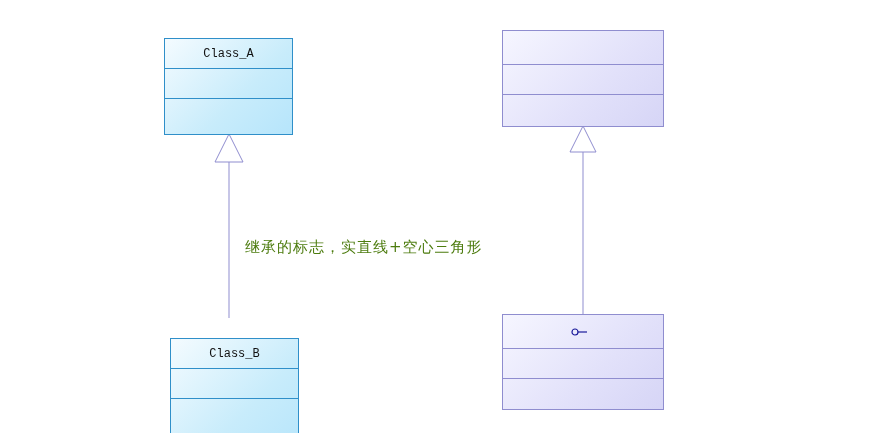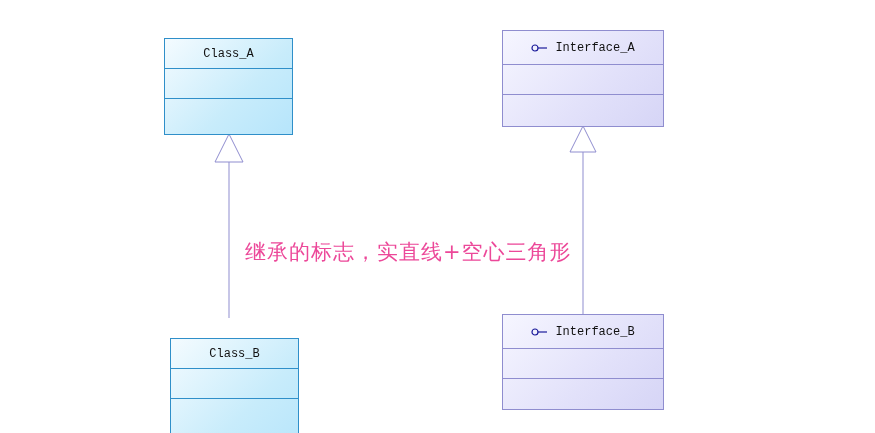--- a/index.html
+++ b/index.html
@@ -10,21 +10,21 @@
      background:linear-gradient(135deg, #f4fbff 0%, #c8ecfb 60%, #b6e5fb 100%); }
   .iface-box { border:1px solid #8f8dcf;
      background:linear-gradient(135deg, #f6f6ff 0%, #e2e1fa 60%, #d6d5f6 100%); }
   .sec { position:absolute; left:0; right:0; box-sizing:border-box; }
   .class-box .sec { border-top:1px solid #2f8fc9; }
   .iface-box .sec { border-top:1px solid #8f8dcf; }
   .title { position:absolute; left:0; right:0; top:0; text-align:center;
      font-size:12px; color:#111; white-space:nowrap; }
   .iface-icon { display:inline-block; vertical-align:middle; margin-right:6px; }
   svg.links { position:absolute; left:0; top:0; }
-  .label { position:absolute; left:245px; top:238px; font-size:21px; color:#ec4899;
+  .label { position:absolute; left:245px; top:238px; font-size:15px; color:#4d7c0f;
      font-family:"DejaVu Sans", sans-serif; letter-spacing:1px; white-space:nowrap; }
 </style>
 </head>
 <body>
 
 <svg class="links" width="875" height="433">
 
   <line x1="229" y1="162" x2="229" y2="318" stroke="#8f8dcf" stroke-width="1"></line>
   <polygon points="229,134 215,162 243,162" fill="#ffffff" stroke="#8f8dcf" stroke-width="1"></polygon>
 
@@ -38,34 +38,28 @@
   <div class="sec" style="top:59px;"></div>
 </div>
 
 <div class="box class-box" style="left:170px; top:318px; width:129px; height:120px;margin-top:20px;">
   <div class="title" style="height:30px; line-height:30px;">Class_B</div>
   <div class="sec" style="top:29px;"></div>
   <div class="sec" style="top:59px;"></div>
 </div>
 
 <div class="box iface-box" style="left:502px; top:30px; width:162px; height:97px;">
-  <div class="title" style="height:34px; line-height:34px;">
-    <svg class="iface-icon" width="18" height="10">
-      <circle cx="4" cy="5" r="3" fill="none" stroke="#1a1a9a" stroke-width="1.2"></circle>
-      <line x1="7" y1="5" x2="16" y2="5" stroke="#1a1a9a" stroke-width="1.2"></line>
-    </svg><span>Interface_A</span>
-  </div>
   <div class="sec" style="top:33px;"></div>
   <div class="sec" style="top:63px;"></div>
 </div>
 
 <div class="box iface-box" style="left:502px; top:314px; width:162px; height:96px;">
   <div class="title" style="height:34px; line-height:34px;">
     <svg class="iface-icon" width="18" height="10">
       <circle cx="4" cy="5" r="3" fill="none" stroke="#1a1a9a" stroke-width="1.2"></circle>
       <line x1="7" y1="5" x2="16" y2="5" stroke="#1a1a9a" stroke-width="1.2"></line>
-    </svg><span>Interface_B</span>
+    </svg>
   </div>
   <div class="sec" style="top:33px;"></div>
   <div class="sec" style="top:63px;"></div>
 </div>
 
 <div class="label">继承的标志，实直线+空心三角形</div>
 
 </body></html>

